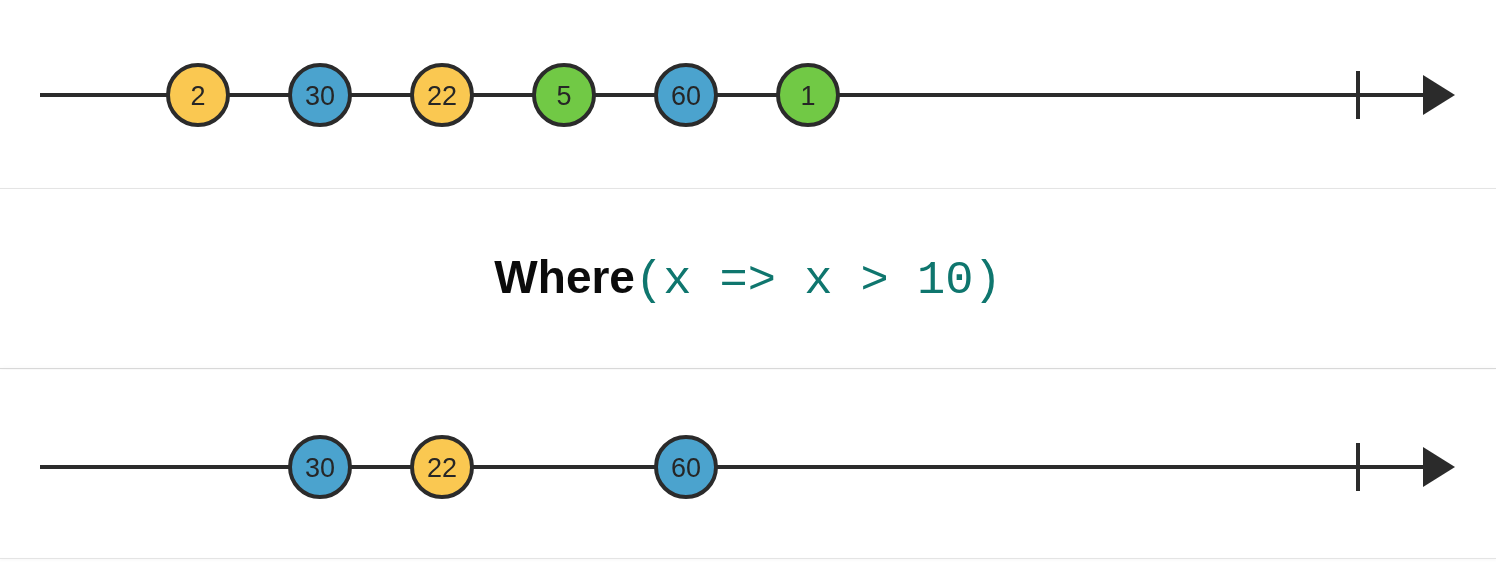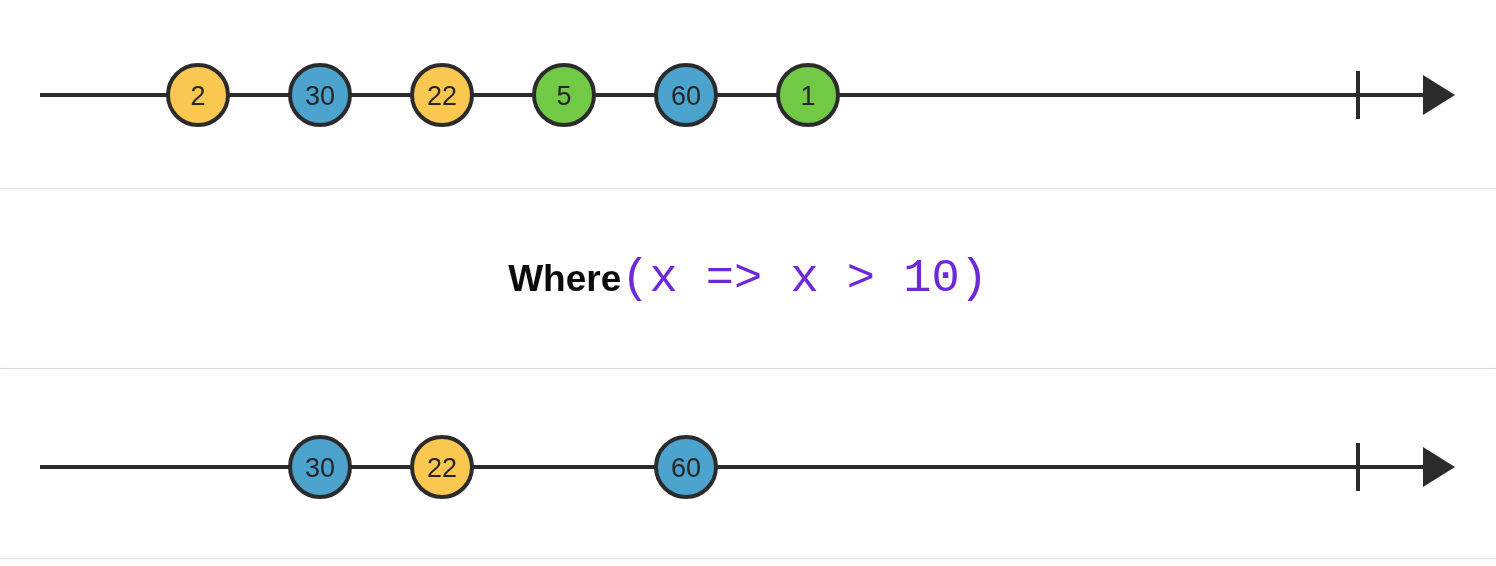--- a/index.html
+++ b/index.html
@@ -88,29 +88,29 @@
     align-items: center;
     justify-content: center;
   }
   .operator-text {
     white-space: pre;
     line-height: 1;
     letter-spacing: 0;
   }
   .op-name {
     font-family: "Liberation Sans", sans-serif;
-    font-size: 37px;
+    font-size: 46px;
     font-weight: 700;
     color: #0b0b0b;
   }
   .op-args {
     font-family: "Liberation Mono", monospace;
     font-size: 47px;
     font-weight: 400;
-    color: #6d28d9;
+    color: #0f766e;
     margin-top: 12px;
   }
 </style>
 </head>
 <body>
 
 <div class="page">
 
   <div class="panel panel-source">
     <div class="timeline-wrap row-source">

